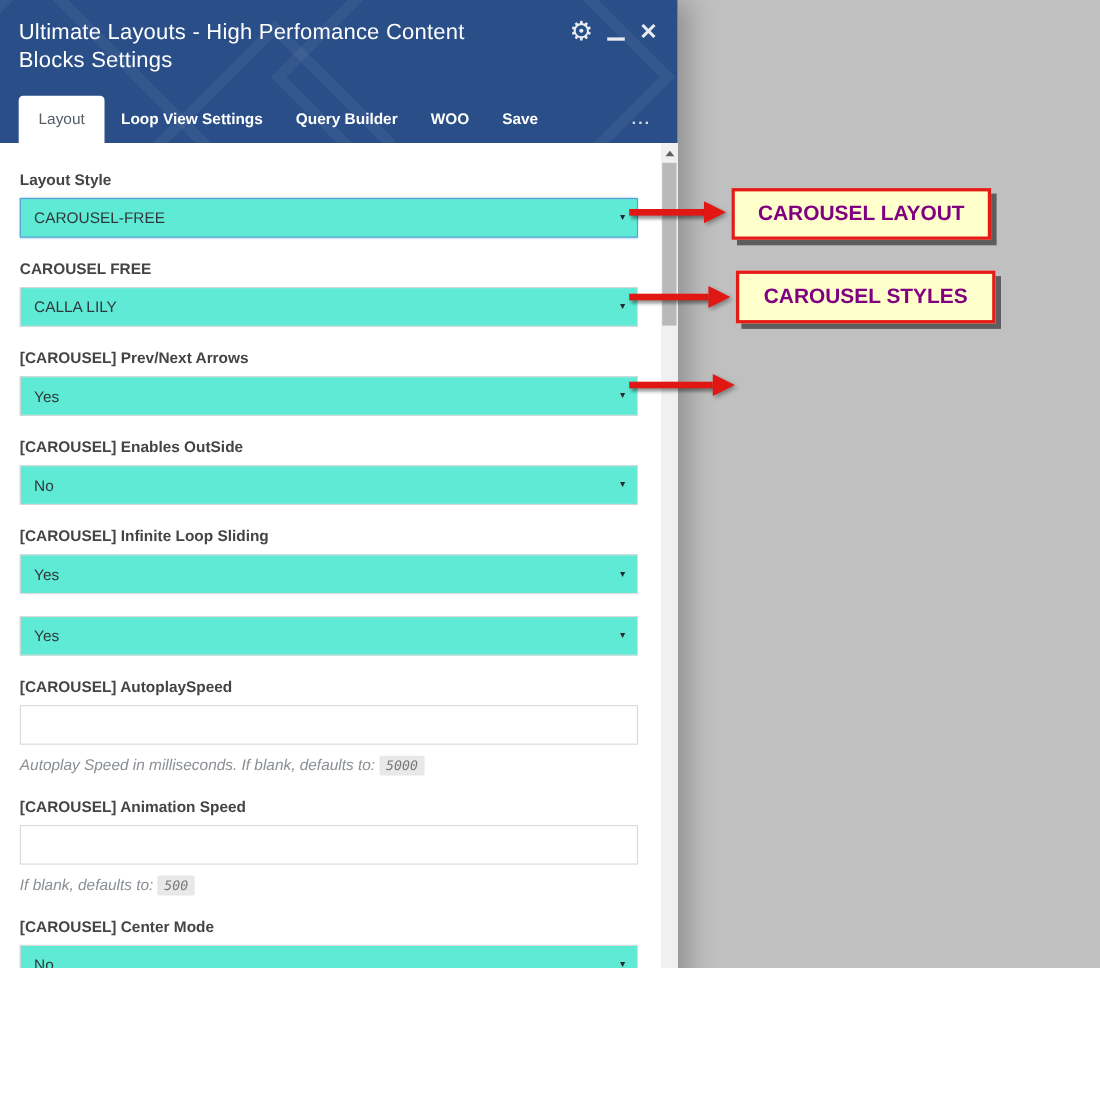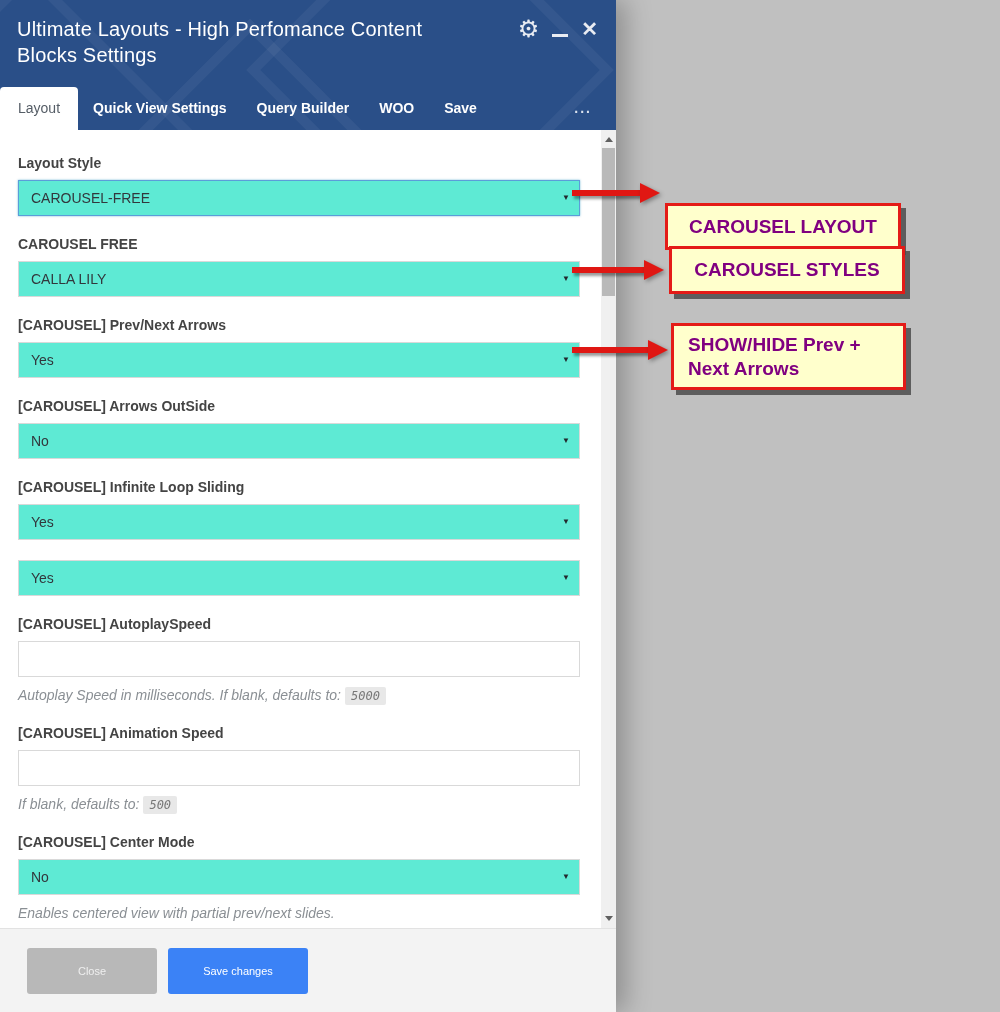--- a/index.html
+++ b/index.html
@@ -1,19 +1,19 @@
 <!DOCTYPE html>
 <html><head>
 <meta charset="utf-8">
 <style>
   * { margin:0; padding:0; box-sizing:border-box; }
   html,body { width:1000px; height:1012px; }
   body { font-family:"Liberation Sans", sans-serif; }
 
-  .page { position:relative; width:1000px; height:1012px; overflow:hidden; background:#c0c0c0; }
+  .page { position:relative; width:1000px; height:880px; overflow:hidden; background:#c0c0c0; }
 
   
   .modal { position:absolute; left:0; top:0; width:616px; height:1012px; background:#fff;
            box-shadow:10px 0 24px rgba(0,0,0,0.25); }
 
   
   .header { position:relative; height:130px; background:#2a4f88; overflow:hidden; }
   .header .deco1, .header .deco2, .header .deco3 {
     position:absolute; border:10px solid rgba(255,255,255,0.05); transform:rotate(45deg); }
   .deco1 { width:260px; height:260px; left:300px; top:-60px; }
@@ -21,21 +21,21 @@
   .deco3 { width:200px; height:200px; left:150px; top:60px; border-width:8px; }
   .title { position:relative; padding:16px 110px 0 17px; color:#fff; font-size:20px;
            font-weight:400; line-height:1.32; max-width:540px; letter-spacing:0.2px; }
   .win-controls { position:absolute; top:17px; right:18px; display:flex; align-items:center; gap:13px; z-index:3; }
   .gear { color:#e9ecf2; font-size:24px; line-height:24px; cursor:pointer; }
   .minimize { width:16px; height:3px; background:#e9ecf2; margin-top:12px; cursor:pointer; }
   .close-x { color:#e9ecf2; font-size:20px; font-weight:700; line-height:20px; cursor:pointer; }
 
   
   .tabs { position:absolute; left:0; bottom:0; width:100%; display:flex; align-items:flex-end;
-          z-index:2; }
+          padding-left:17px; z-index:2; }
   .tab { color:#fff; font-size:14px; font-weight:600; padding:13px 15px 14px; cursor:pointer; white-space:nowrap; }
   .tab.active { background:#fff; color:#555d66; font-weight:400; border-radius:4px 4px 0 0; padding:13px 18px 14px; }
   .tab-overflow { margin-left:auto; margin-right:24px; color:#dbe2ee; font-size:14px; font-weight:700;
                   letter-spacing:2px; padding-bottom:14px; cursor:pointer; }
 
   
   .modal-body { position:relative; height:798px; background:#fff; }
   .form-col { position:absolute; left:18px; top:25px; width:562px; }
   .field { margin-bottom:20px; }
   .field > label { display:block; font-size:14px; font-weight:700; color:#444; margin-bottom:9px; }
@@ -94,21 +94,21 @@
       <div class="title">Ultimate Layouts - High Perfomance Content Blocks Settings</div>
 
       <div class="win-controls">
         <span class="gear">⚙</span>
         <span class="minimize"></span>
         <span class="close-x">✕</span>
       </div>
 
       <div class="tabs">
         <div class="tab active">Layout</div>
-        <div class="tab">Quick View Settings</div>
+        <div class="tab">Loop View Settings</div>
         <div class="tab">Query Builder</div>
         <div class="tab">WOO</div>
         <div class="tab">Save</div>
         <div class="tab-overflow">...</div>
       </div>
     </div>
 
     <div class="modal-body">
       <div class="form-col">
 
@@ -130,21 +130,21 @@
 
         <div class="field">
           <label>[CAROUSEL] Prev/Next Arrows</label>
           <div class="select">
             <span class="select-value">Yes</span>
             <span class="select-caret">▼</span>
           </div>
         </div>
 
         <div class="field">
-          <label>[CAROUSEL] Arrows OutSide</label>
+          <label>[CAROUSEL] Enables OutSide</label>
           <div class="select">
             <span class="select-value">No</span>
             <span class="select-caret">▼</span>
           </div>
         </div>
 
         <div class="field">
           <label>[CAROUSEL] Infinite Loop Sliding</label>
           <div class="select">
             <span class="select-value">Yes</span>
@@ -197,23 +197,20 @@
       <button class="btn btn-close">Close</button>
       <button class="btn btn-save">Save changes</button>
     </div>
 
   </div>
 
   <div class="ann-arrow" style="left:572px; top:190px; width:68px;"></div>
   <div class="ann-arrow" style="left:572px; top:267px; width:72px;"></div>
   <div class="ann-arrow" style="left:572px; top:347px; width:76px;"></div>
 
-  <div class="callout" style="left:665px; top:171px; width:236px; height:47px;margin-top:32px;">
+  <div class="callout" style="left:665px; top:171px; width:236px; height:47px;">
     <span>CAROUSEL LAYOUT</span>
   </div>
   <div class="callout" style="left:669px; top:246px; width:236px; height:48px;">
     <span>CAROUSEL STYLES</span>
   </div>
-  <div class="callout left" style="left:671px; top:323px; width:235px; height:67px;">
-    <span style="max-width:190px;">SHOW/HIDE Prev + Next Arrows</span>
-  </div>
 
 </div>
 
 </body></html>

